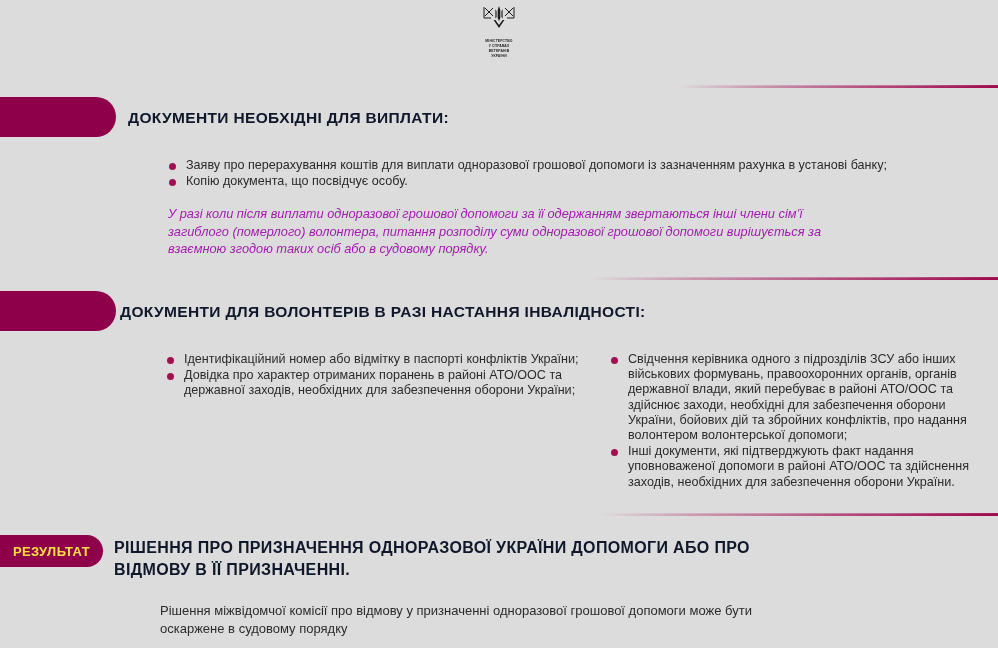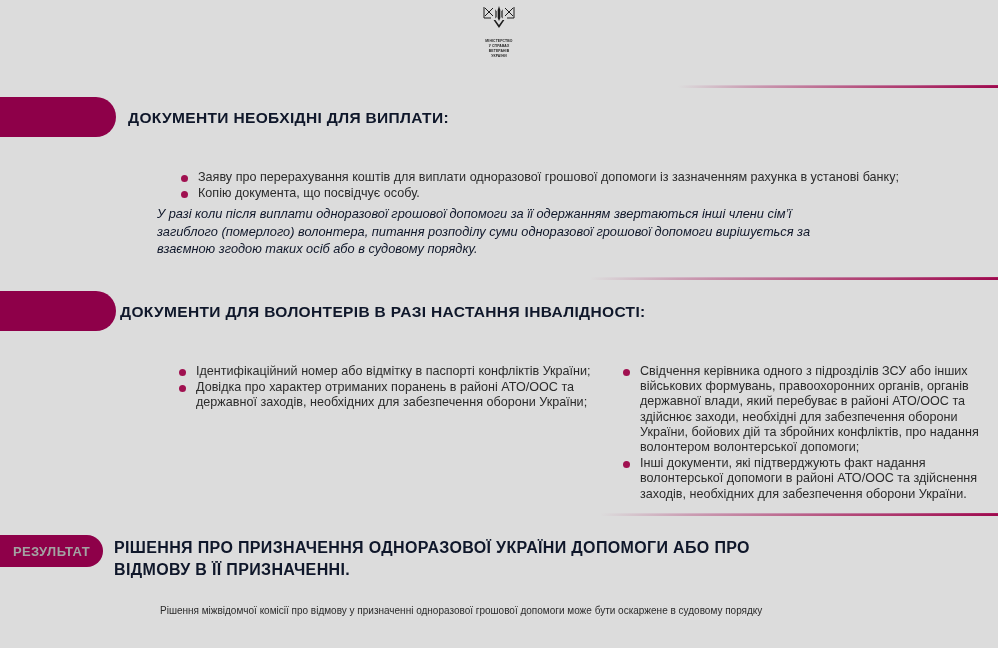--- a/index.html
+++ b/index.html
@@ -76,21 +76,21 @@
     top: 535px;
     width: 103px;
     height: 32px;
     border-top-right-radius: 18px;
     border-bottom-right-radius: 18px;
     display: flex;
     align-items: center;
     justify-content: center;
   }
   .pill-3-label {
-    color: #a3a3a3;
+    color: #fde047;
     font-size: 13px;
     font-weight: bold;
     letter-spacing: 0.4px;
   }
 
   
   .section-heading {
     position: absolute;
     color: #0f172a;
     font-weight: bold;
@@ -102,21 +102,21 @@
     left: 114px;
     top: 537px;
     font-size: 16px;
     line-height: 22px;
     width: 680px;
   }
 
   
   ul.bullets {
     list-style: none;
-    margin: 16px;
+    margin: 4px;
     padding: 0;
   }
   ul.bullets > li {
     position: relative;
     padding-left: 17px;
     margin: 0 0 1px 0;
     font-size: 12.6px;
     line-height: 15.2px;
     color: #2b2b2b;
   }
@@ -151,36 +151,36 @@
   }
   .list-sec2-left > li,
   .list-sec2-right > li {
     margin-bottom: 0;
     line-height: 15.4px;
   }
 
   
   .note {
     position: absolute;
-    left: 157px;
+    left: 168px;
     top: 205px;
     width: 690px;
     font-size: 12.8px;
     line-height: 17.6px;
     font-style: italic;
-    color: #0f172a;
+    color: #a21caf;
   }
 
   
   .closing {
     position: absolute;
     left: 160px;
     top: 602px;
     width: 620px;
-    font-size: 10px;
+    font-size: 13px;
     line-height: 18px;
     color: #2b2b2b;
   }
 </style>
 </head>
 <body>
 
 <div class="logo-wrap">
   <div class="logo-mark">
     <svg viewBox="0 0 40 30" width="40" height="30" aria-hidden="true">
@@ -230,21 +230,21 @@
 <div class="pill pill-2"></div>
 <div class="section-heading heading-2">ДОКУМЕНТИ ДЛЯ ВОЛОНТЕРІВ В РАЗІ НАСТАННЯ ІНВАЛІДНОСТІ:</div>
 
 <ul class="bullets list-sec2-left">
   <li>Ідентифікаційний номер або відмітку в паспорті конфліктів України;</li>
   <li>Довідка про характер отриманих поранень в районі АТО/ООС та державної заходів, необхідних для забезпечення оборони України;</li>
 </ul>
 
 <ul class="bullets list-sec2-right">
   <li>Свідчення керівника одного з підрозділів ЗСУ або інших військових формувань, правоохоронних органів, органів державної влади, який перебуває в районі АТО/ООС та здійснює заходи, необхідні для забезпечення оборони України, бойових дій та збройних конфліктів, про надання волонтером волонтерської допомоги;</li>
-  <li>Інші документи, які підтверджують факт надання волонтерської допомоги в районі АТО/ООС та здійснення заходів, необхідних для забезпечення оборони України.</li>
+  <li>Інші документи, які підтверджують факт надання уповноваженої допомоги в районі АТО/ООС та здійснення заходів, необхідних для забезпечення оборони України.</li>
 </ul>
 
 <div class="pill pill-3">
   <span class="pill-3-label">РЕЗУЛЬТАТ</span>
 </div>
 <div class="section-heading heading-3">РІШЕННЯ ПРО ПРИЗНАЧЕННЯ ОДНОРАЗОВОЇ УКРАЇНИ ДОПОМОГИ АБО ПРО ВІДМОВУ В ЇЇ ПРИЗНАЧЕННІ.</div>
 
 <div class="closing">Рішення міжвідомчої комісії про відмову у призначенні одноразової грошової допомоги може бути оскаржене в судовому порядку</div>
 
 </body></html>

